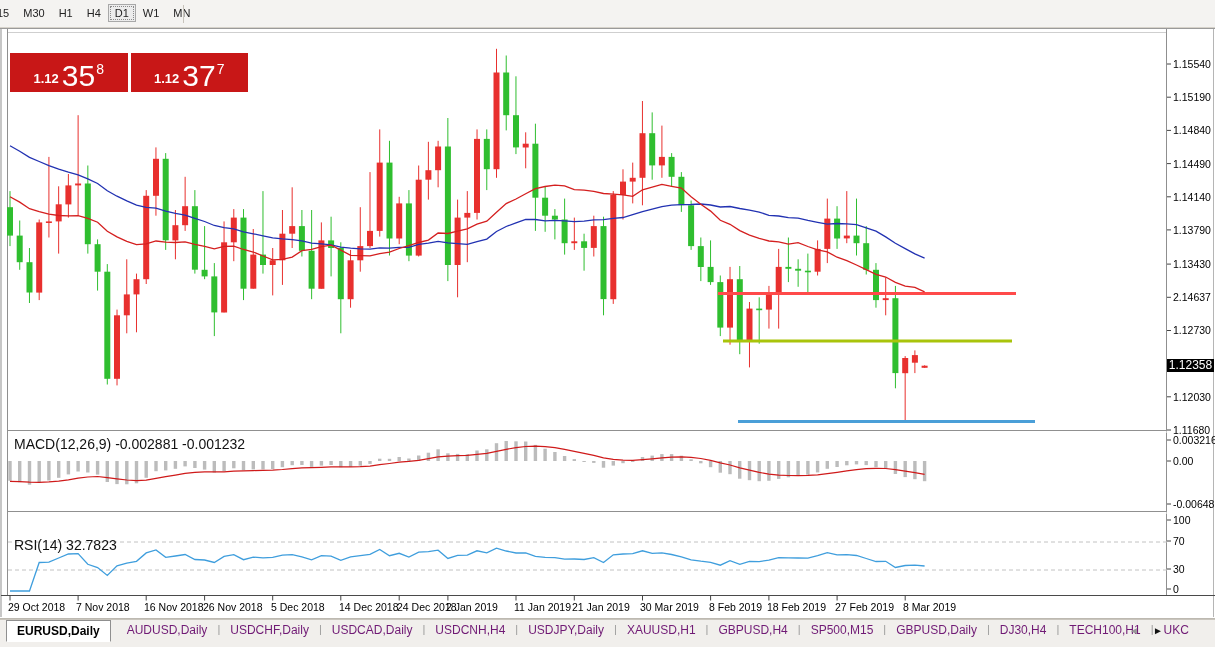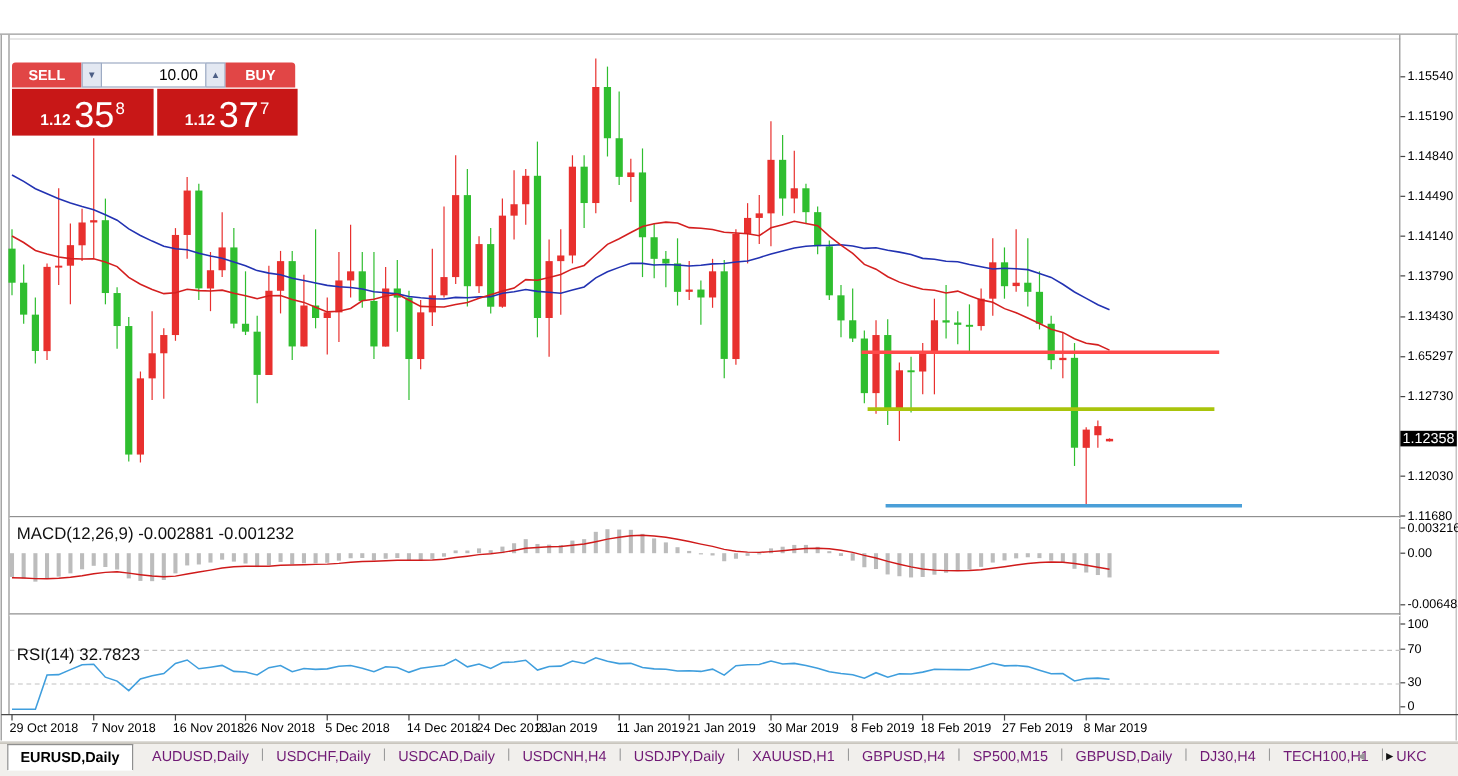--- a/index.html
+++ b/index.html
@@ -65,20 +65,24 @@
   .tab-sep { color:#9a9a9a; padding-top:3px; font-size:11px; }
   .tab-arrow { position:absolute; top:5px; font-size:10px; cursor:pointer; }
   .tab-arrow.left { right:76px; color:#999; }
   .tab-arrow.right { right:52px; color:#111; }
 </style>
 </head>
 <body>
 
 <div class="app">
 
+  <div class="toolbar">
+    <span id="tf-container"><span class="tf-btn first">15</span><span class="tf-btn">M30</span><span class="tf-btn">H1</span><span class="tf-btn">H4</span><span class="tf-btn active">D1</span><span class="tf-btn">W1</span><span class="tf-btn">MN</span></span>
+    <span class="tb-sep"></span>
+  </div>
 
   <svg id="chart-svg" class="chart-svg" width="1215" height="647" viewBox="0 0 1215 647">
       <line x1="1" y1="29" x2="1" y2="617" stroke="#8f8f8f"></line>
       <line x1="7.5" y1="29" x2="7.5" y2="595" stroke="#8f8f8f"></line>
       <line x1="1213.5" y1="29" x2="1213.5" y2="617" stroke="#b5b5b5"></line>
       <line x1="0" y1="28.5" x2="1215" y2="28.5" stroke="#9a9a9a"></line>
       <line x1="8" y1="32.5" x2="1167" y2="32.5" stroke="#cfcfcf"></line>
       <line x1="1166.5" y1="29" x2="1166.5" y2="595" stroke="#8f8f8f"></line>
       <line x1="8" y1="430.5" x2="1167" y2="430.5" stroke="#909090"></line>
       <line x1="8" y1="432" x2="1167" y2="432" stroke="#ffffff"></line>
@@ -410,27 +414,20 @@
       <line x1="574.3" y1="595.5" x2="574.3" y2="600.5" stroke="#444"></line>
       <line x1="642.5" y1="595.5" x2="642.5" y2="600.5" stroke="#444"></line>
       <line x1="710.6" y1="595.5" x2="710.6" y2="600.5" stroke="#444"></line>
       <line x1="768.9" y1="595.5" x2="768.9" y2="600.5" stroke="#444"></line>
       <line x1="837.1" y1="595.5" x2="837.1" y2="600.5" stroke="#444"></line>
       <line x1="905.2" y1="595.5" x2="905.2" y2="600.5" stroke="#444"></line>
     </svg>
 
 
   <div class="oct">
-    <div class="oct-top">
-      <button class="oct-btn oct-sell" id="oct-sell-btn" style="background: rgb(225, 70, 70);">SELL</button>
-      <button class="oct-spin"><span>▼</span></button>
-      <input class="oct-vol" value="10.00" style="">
-      <button class="oct-spin"><span>▲</span></button>
-      <button class="oct-btn oct-buy" id="oct-buy-btn" style="background: rgb(225, 70, 70);">BUY</button>
-    </div>
     <div class="oct-prices">
       <div class="oct-price sellp" id="oct-sell-price" style="background: rgb(200, 23, 23);">
         <span class="sm">1.12</span>
         <span class="lg">35</span>
         <span class="sup">8</span>
       </div>
       <div class="oct-price buyp" id="oct-buy-price" style="background: rgb(200, 23, 23);">
         <span class="sm">1.12</span>
         <span class="lg">37</span>
         <span class="sup">7</span>
@@ -442,21 +439,21 @@
   <div class="ind-label" style="left:14px; top:537px;">RSI(14) 32.7823</div>
 
   <div id="scale-container">
       <div class="scale-label" style="top: 58px;">1.15540</div>
       <div class="scale-label" style="top: 91px;">1.15190</div>
       <div class="scale-label" style="top: 124px;">1.14840</div>
       <div class="scale-label" style="top: 158px;">1.14490</div>
       <div class="scale-label" style="top: 191px;">1.14140</div>
       <div class="scale-label" style="top: 224px;">1.13790</div>
       <div class="scale-label" style="top: 258px;">1.13430</div>
-      <div class="scale-label" style="top: 291px;">1.65297</div>
+      <div class="scale-label" style="top: 291px;">2.14637</div>
       <div class="scale-label" style="top: 324px;">1.12730</div>
       <div class="scale-label" style="top: 391px;">1.12030</div>
       <div class="scale-label" style="top: 424px;">1.11680</div>
       <div class="ind-scale-label" style="top: 434px;">0.003216</div>
       <div class="ind-scale-label" style="top: 455px;">0.00</div>
       <div class="ind-scale-label" style="top: 498px;">-0.006485</div>
       <div class="ind-scale-label" style="top: 514px;">100</div>
       <div class="ind-scale-label" style="top: 535px;">70</div>
       <div class="ind-scale-label" style="top: 563px;">30</div>
       <div class="ind-scale-label" style="top: 583px;">0</div>

